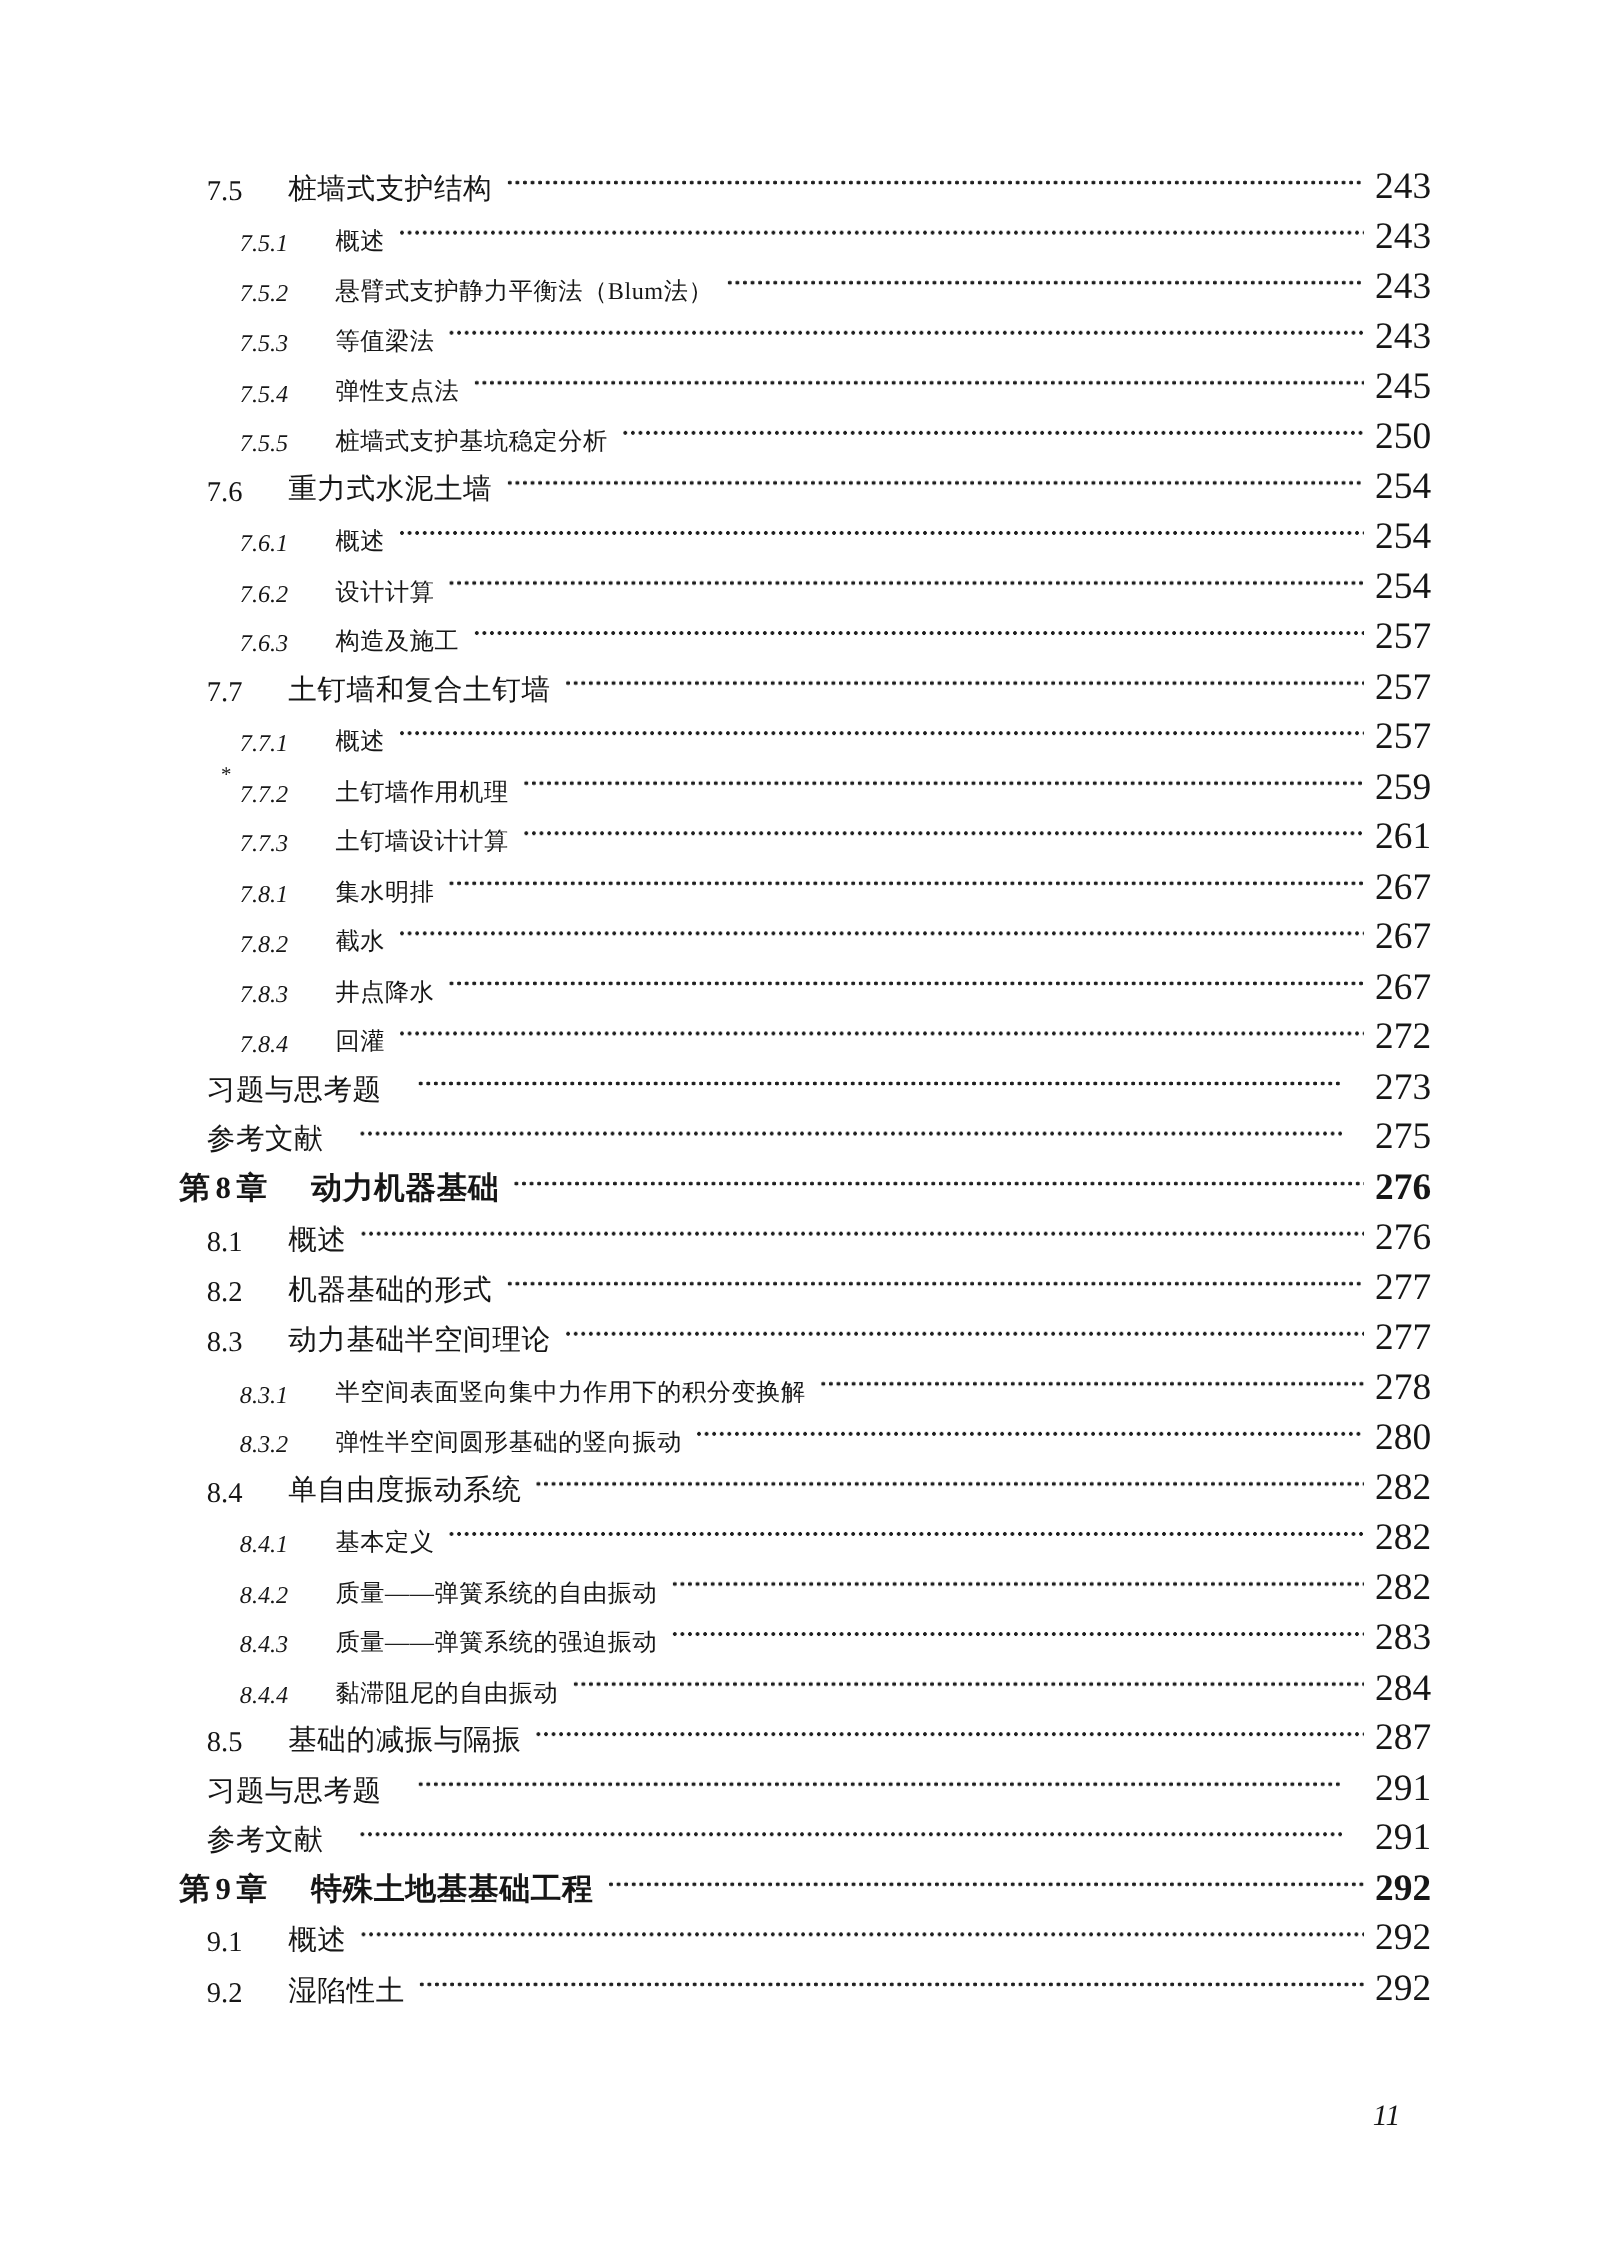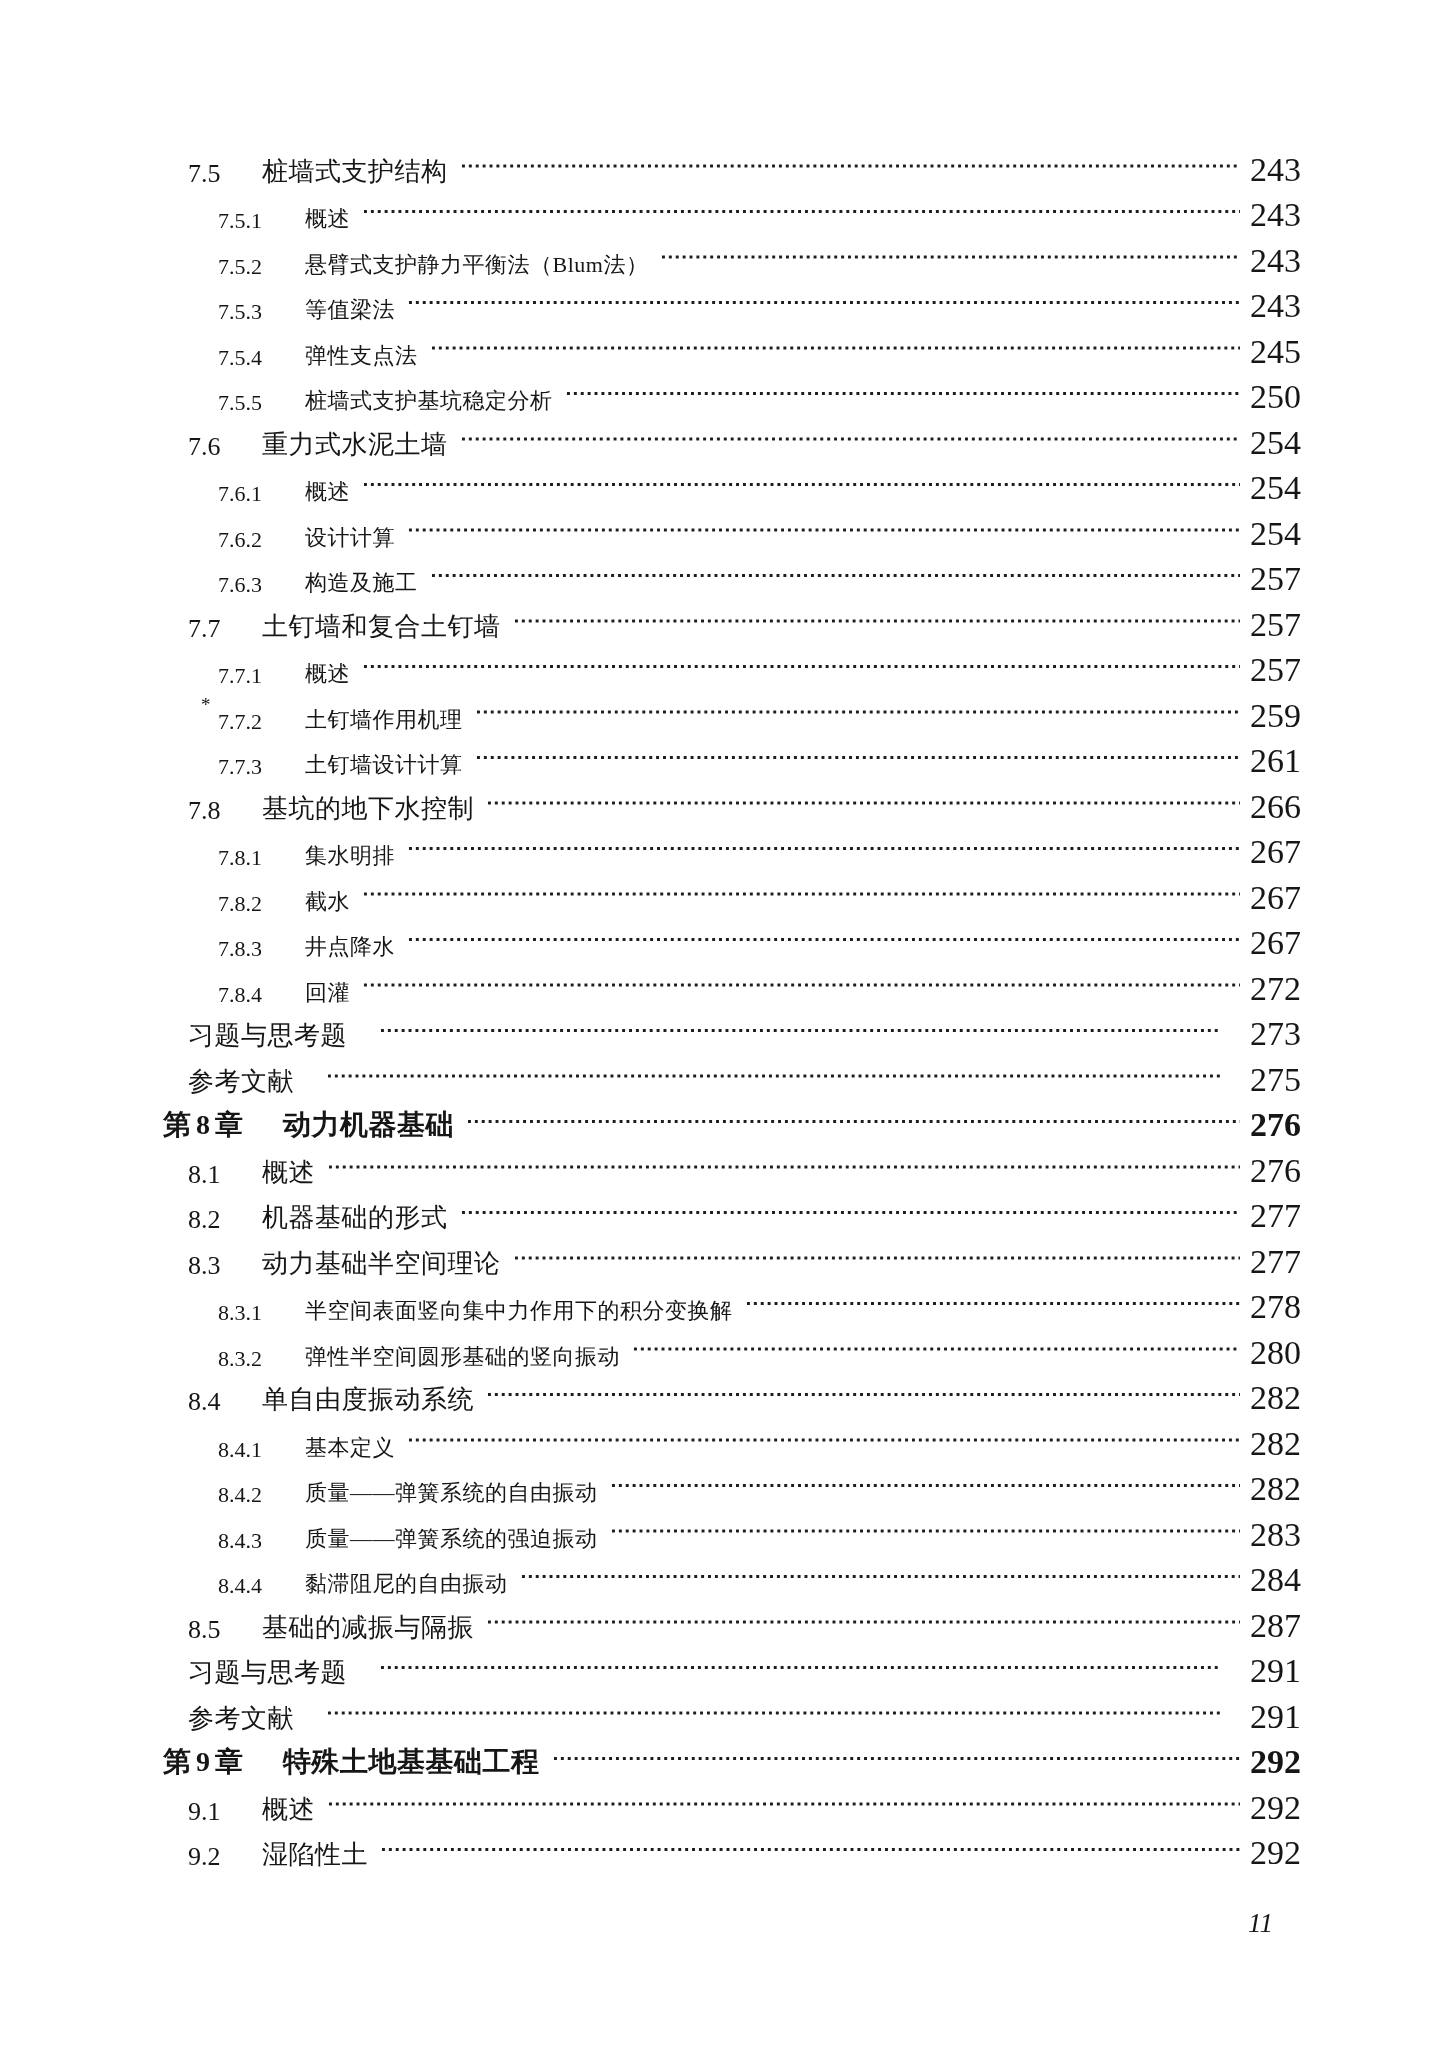--- a/index.html
+++ b/index.html
@@ -47,21 +47,21 @@
     font-size: 19px;
   }
   
   .lv-chapter { margin-left: 0; font-size: 28px; font-weight: bold; }
   .lv-chapter .num { min-width: 120px; letter-spacing: 5px; }
   
   .lv-s1 { margin-left: 25px; font-size: 26px; }
   .lv-s1 .num { min-width: 74px; }
   
   .lv-s2 { margin-left: 55px; font-size: 22px; }
-  .lv-s2 .num { min-width: 87px; }
+  .lv-s2 .num { min-width: 87px; font-style: italic; }
   
   .lv-plain { margin-left: 25px; font-size: 26px; gap: 20px; }
   .folio {
     position: absolute;
     top: 1908px;
     right: 180px;
     font-size: 27px;
     font-style: italic;
   }
 </style>
@@ -160,27 +160,20 @@
     <span class="leader"></span>
     <span class="pagenum">259</span>
   </div>
     <div class="row lv-s2">
 
     <span class="num">7.7.3</span>
     <span class="title">土钉墙设计计算</span>
     <span class="leader"></span>
     <span class="pagenum">261</span>
   </div>
-    <div class="row lv-s1">
-
-    <span class="num">7.8</span>
-    <span class="title">基坑的地下水控制</span>
-    <span class="leader"></span>
-    <span class="pagenum">266</span>
-  </div>
     <div class="row lv-s2">
 
     <span class="num">7.8.1</span>
     <span class="title">集水明排</span>
     <span class="leader"></span>
     <span class="pagenum">267</span>
   </div>
     <div class="row lv-s2">
 
     <span class="num">7.8.2</span>

